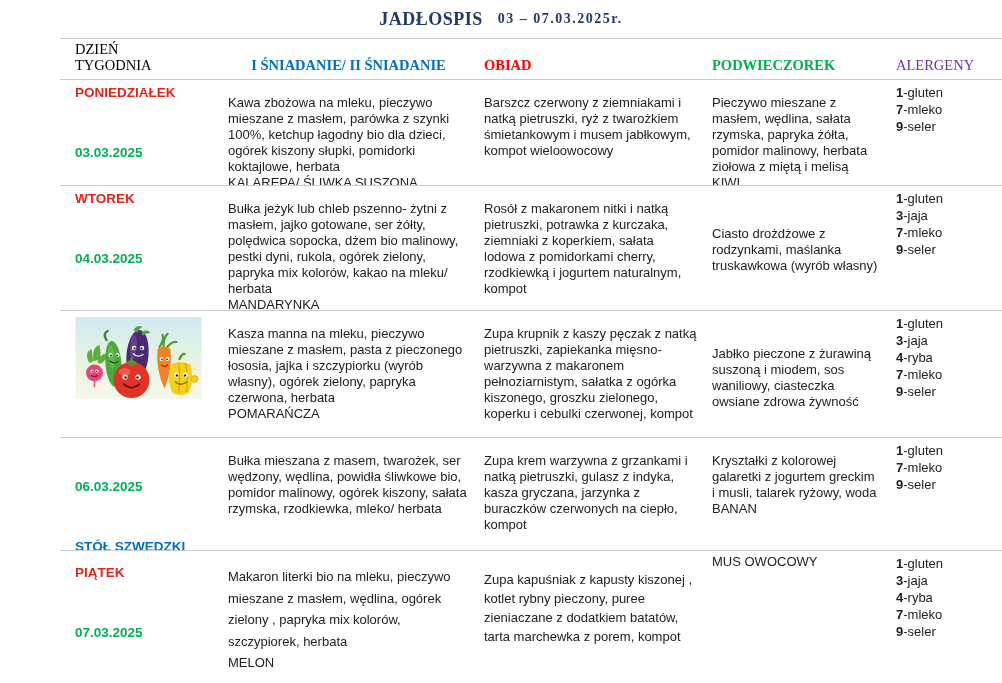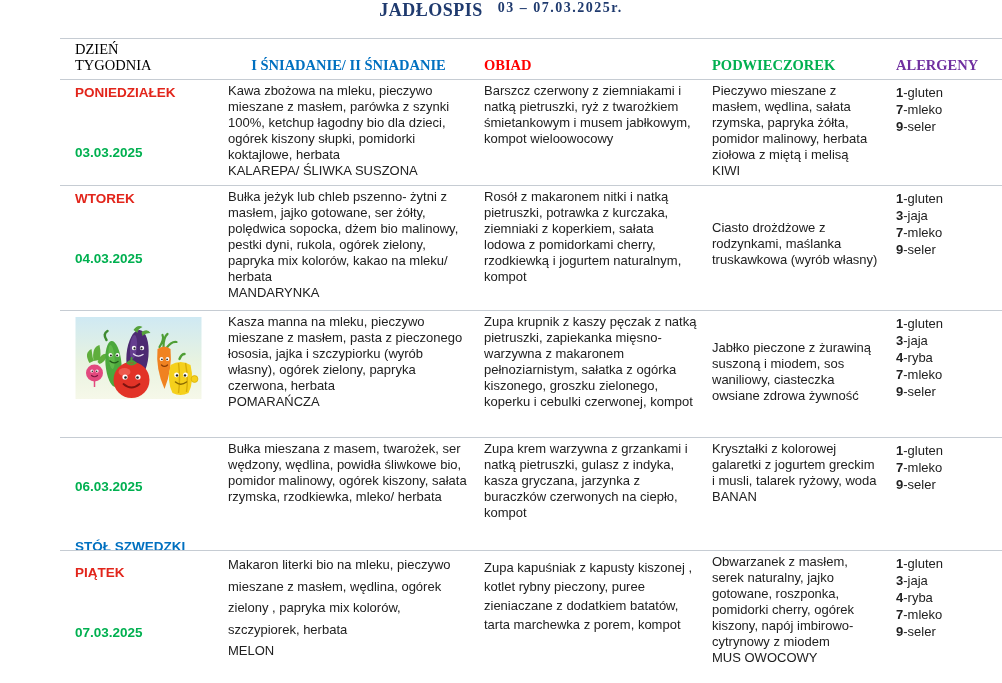--- a/index.html
+++ b/index.html
@@ -6,21 +6,21 @@
     --navy:#1f3a6e; --day-red:#e2251b; --date-green:#00b050; --note-blue:#0070c0;
     --hdr-blue:#0070c0; --hdr-red:#ff0000; --hdr-green:#00b050; --hdr-purple:#7030a0;
     --line:#c6ccd3; --ink:#212121; --page-bg:#ffffff;
   }
   *{margin:0;padding:0;box-sizing:border-box;}
   html,body{background:#fff;}
   body{width:1002px;height:683px;overflow:hidden;background:var(--page-bg);
        font-family:"Liberation Sans","DejaVu Sans",sans-serif;color:var(--ink);}
 
   
-  .title-bar{height:38px;display:flex;align-items:flex-start;justify-content:center;
+  .title-bar{height:38px;display:flex;align-items:center;justify-content:center;
              gap:15px;}
   .title-main{font-family:"Liberation Serif","DejaVu Serif",serif;font-weight:bold;
               font-size:18px;color:var(--navy);letter-spacing:.5px;}
   .title-range{font-family:"Liberation Serif","DejaVu Serif",serif;font-weight:bold;
                font-size:14px;color:var(--navy);letter-spacing:1.5px;}
 
   
   .menu-table{display:grid;margin-left:60px;width:942px;
               grid-template-columns:162px 256px 228px 184px 112px;
               grid-template-rows:41px 106px 125px 127px 113px 129px;
@@ -39,32 +39,32 @@
   .pb12{padding-bottom:17px;}
   .pb28{padding-bottom:29px;}
 
   
   .hcell{justify-content:flex-end;padding-bottom:5px;
          font-family:"Liberation Serif","DejaVu Serif",serif;font-size:14.5px;}
   .h-day{font-weight:normal;color:#000;white-space:pre-line;padding-left:15px;line-height:1.15;}
   .h-breakfast{font-weight:bold;color:var(--hdr-blue);text-align:center;}
   .h-lunch{font-weight:bold;color:var(--hdr-red);}
   .h-snack{font-weight:bold;color:var(--hdr-green);}
-  .h-allerg{font-weight:bold;color:var(--hdr-purple);}
+  .h-allerg{font-weight:normal;color:var(--hdr-purple);}
 
   
   .day-cell{padding-left:15px;line-height:20px;gap:40px;}
   .day-name{font-weight:bold;font-size:13.5px;color:var(--day-red);}
   .day-date{font-weight:bold;font-size:13.5px;color:var(--date-green);}
   .day-note{font-weight:bold;font-size:13.5px;color:var(--note-blue);}
   .day-note:empty{display:none;}
   .veg-img{width:127px;height:82px;margin:3px 0 2px 0;flex:none;}
 
   
-  .txt{font-size:13px;line-height:16px;}
+  .txt{font-size:13px;line-height:16px;margin-top:12px;}
   .extra{margin-top:0;}
   .extra:empty{display:none;}
   .loose .txt{line-height:21.5px;}
   .semiloose .txt{line-height:19px;}
 
   
   .allerg{padding-top:4px;}
   .allergen{font-size:13px;line-height:17px;}
   .allergen b{font-weight:bold;}
 </style>
@@ -268,21 +268,20 @@
 
     </div>
     <div class="cell v-top loose">
       <div class="txt">Makaron literki bio na mleku, pieczywo mieszane z masłem, wędlina, ogórek zielony , papryka mix kolorów, szczypiorek, herbata</div>
       <div class="txt extra">MELON</div>
     </div>
     <div class="cell v-top pt6 semiloose">
       <div class="txt">Zupa kapuśniak z kapusty kiszonej , kotlet rybny pieczony, puree zieniaczane z dodatkiem batatów, tarta marchewka z porem, kompot</div>
     </div>
     <div class="cell v-top">
-      <div class="txt">Obwarzanek z masłem, serek naturalny, jajko gotowane, roszponka, pomidorki cherry, ogórek kiszony, napój imbirowo- cytrynowy z miodem</div>
       <div class="txt extra">MUS OWOCOWY</div>
     </div>
     <div class="cell v-top allerg">
         <div class="allergen"><b>1</b>-gluten</div>
         <div class="allergen"><b>3</b>-jaja</div>
         <div class="allergen"><b>4</b>-ryba</div>
         <div class="allergen"><b>7</b>-mleko</div>
         <div class="allergen"><b>9</b>-seler</div>
       </div>
   </div>

